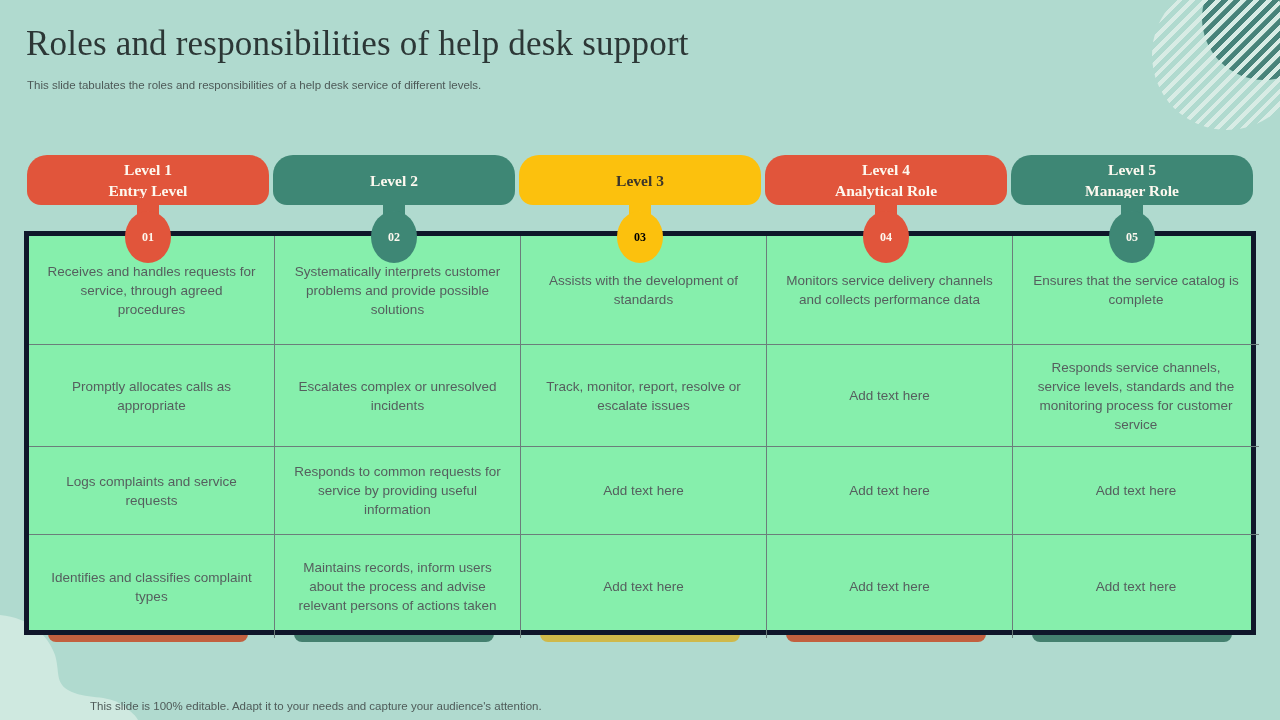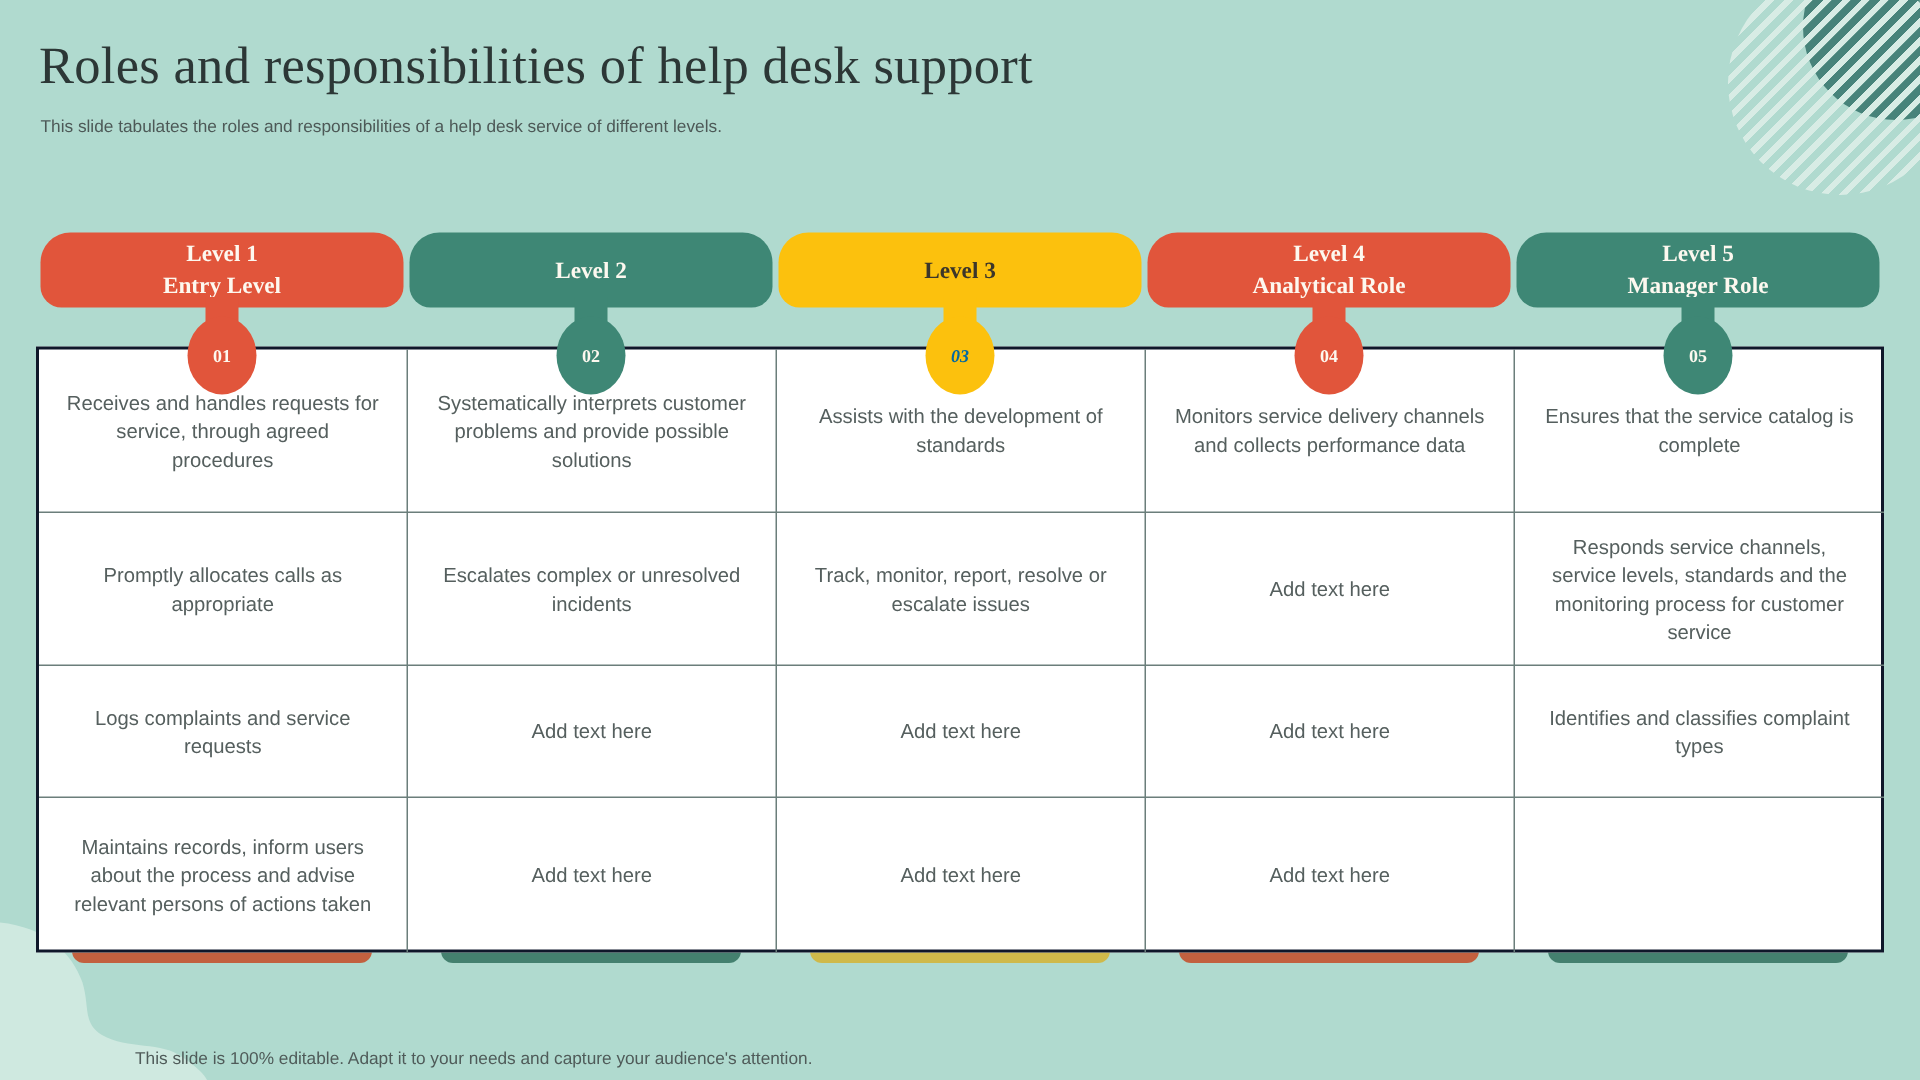--- a/index.html
+++ b/index.html
@@ -59,32 +59,32 @@
     position:absolute;left:7px;top:15px;width:6px;height:6px;
     border:1.5px solid rgba(255,255,255,.85);transform:rotate(45deg);
   }
 
   
   .bubble{
     position:absolute;top:211px;width:46px;height:52px;border-radius:50%;z-index:4;
     display:flex;align-items:center;justify-content:center;
     font-family:"Liberation Serif",serif;font-weight:bold;font-size:12px;color:#fdf8ef;
   }
-  .bubble.c-yellow{color:#0369a1;font-style:italic;}
+  .bubble.c-yellow{color:#000000;}
 
   
   .cap{position:absolute;top:629px;width:200px;height:13px;z-index:0;border-radius:4px 4px 8px 8px;}
   .cap-orange{background:#c2603f;}
   .cap-teal{background:#44806f;}
   .cap-yellow{background:#cfb94a;}
 
   
   .grid{
     position:absolute;left:24px;top:231px;width:1232px;height:404px;
-    box-sizing:border-box;border:2px solid #0f172a;background:#ffffff;
+    box-sizing:border-box;border:5px solid #0f172a;background:#86efac;
     display:grid;z-index:1;
     grid-template-columns:repeat(5,246px);
     grid-template-rows:109px 102px 88px 103px;
   }
   .cell{
     box-sizing:border-box;border-right:1px solid #6b7e7b;border-bottom:1px solid #6b7e7b;
     display:flex;align-items:center;justify-content:center;text-align:center;
     padding:8px 16px;font-size:13.5px;line-height:19px;color:#555f5e;
   }
   .cell:nth-child(5n){border-right:none;}
@@ -159,20 +159,21 @@
   <div class="cell">Monitors service delivery channels and collects performance data</div>
   <div class="cell">Ensures that the service catalog is complete</div>
 
   <div class="cell">Promptly allocates calls as appropriate</div>
   <div class="cell">Escalates complex or unresolved incidents</div>
   <div class="cell">Track, monitor, report, resolve or escalate issues</div>
   <div class="cell">Add text here</div>
   <div class="cell">Responds service channels, service levels, standards and the monitoring process for customer service</div>
 
   <div class="cell">Logs complaints and service requests</div>
+  <div class="cell">Responds to common requests for service by providing useful information</div>
   <div class="cell">Add text here</div>
   <div class="cell">Add text here</div>
   <div class="cell">Add text here</div>
 
   <div class="cell">Identifies and classifies complaint types</div>
   <div class="cell">Maintains records, inform users about the process and advise relevant persons of actions taken</div>
   <div class="cell">Add text here</div>
   <div class="cell">Add text here</div>
   <div class="cell">Add text here</div>
 </div>

